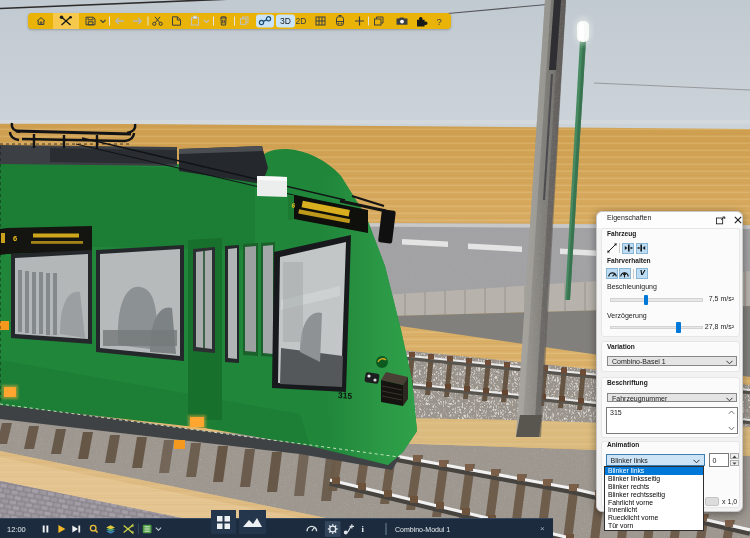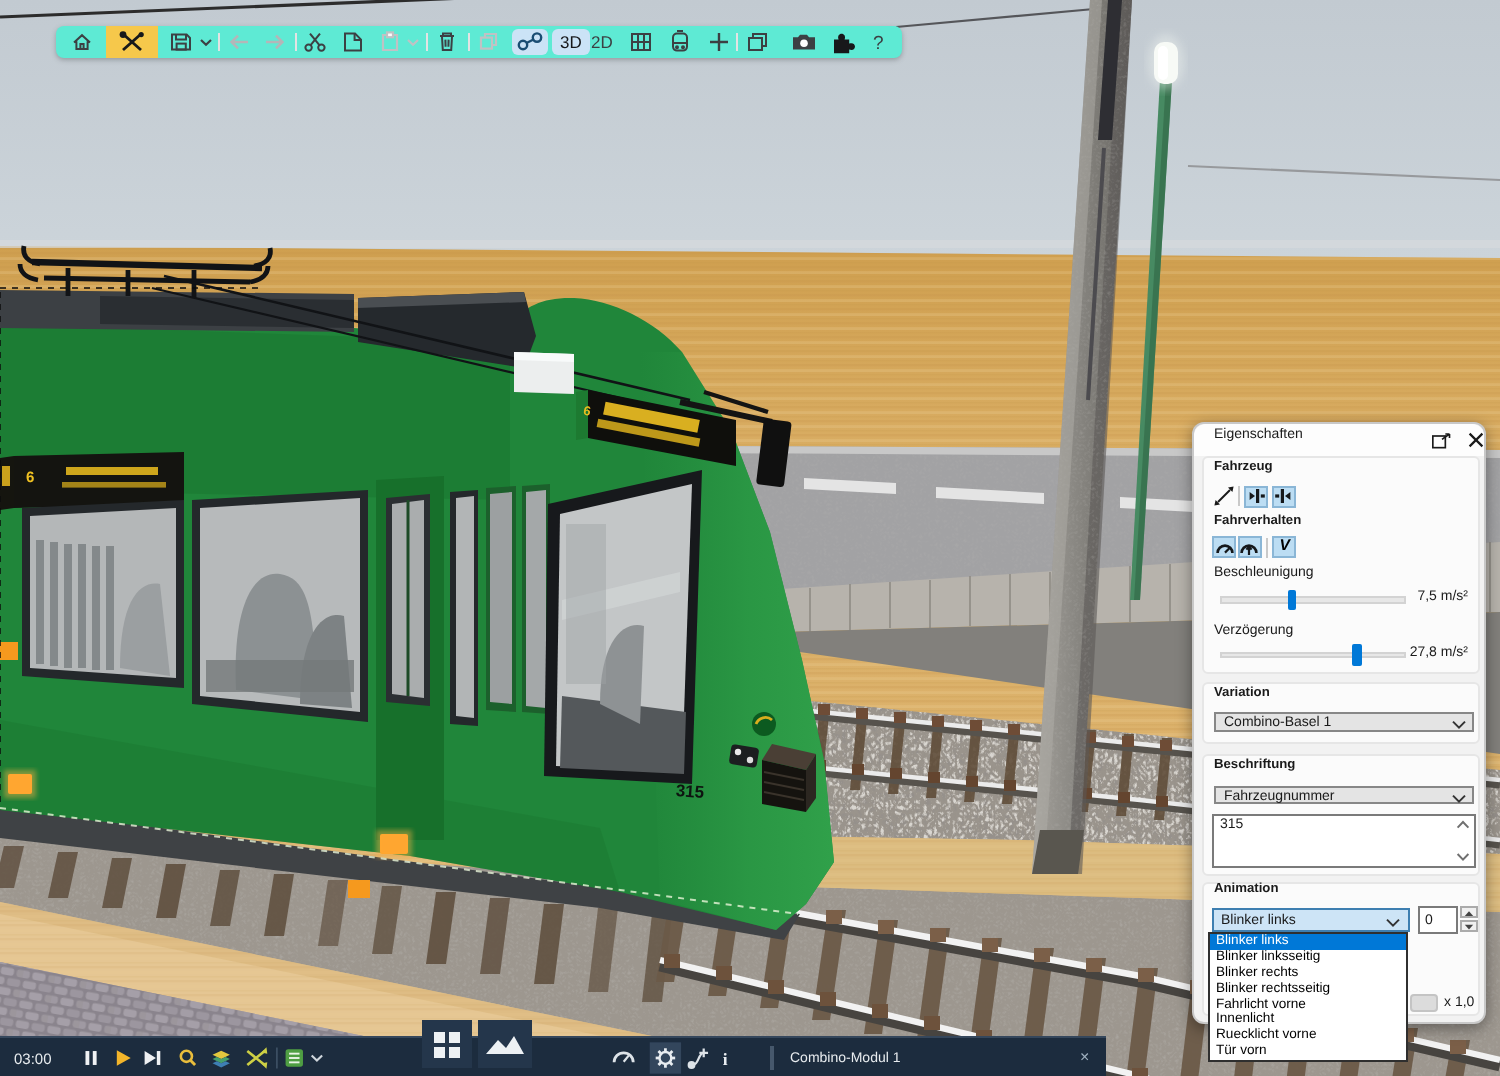--- a/index.html
+++ b/index.html
@@ -420,21 +420,21 @@
       <g stroke="#0b0b0b" stroke-width="1" fill="none" stroke-dasharray="3,3" opacity="0.75">
         <polyline points="0,144 131,144"></polyline>
         <polyline points="0,146 0,404"></polyline>
       </g>
       <g stroke="#e8f5d8" stroke-width="1" fill="none" stroke-dasharray="3,3" opacity="0.8">
         <polyline points="0,404 310,445 399,457"></polyline>
       </g>
     </g>
   </svg>
 
-  <div id="toolbar" class="abs" style="left:28px;top:13px;width:423px;height:16px;background:#5eead4;border-radius:4px;box-shadow:0 1px 2.5px rgba(60,64,67,.35);overflow:hidden;">
+  <div id="toolbar" class="abs" style="left:28px;top:13px;width:423px;height:16px;background:#eab308;border-radius:4px;box-shadow:0 1px 2.5px rgba(60,64,67,.35);overflow:hidden;">
     <svg width="423" height="16" viewBox="0 0 423 16">
 
       <rect x="25" y="0" width="26" height="16" fill="#f6c84b"></rect>
 
       <g stroke="#3c4043" fill="none" stroke-width="1">
         <path d="M9,8.2 L13,4.6 L17,8.2 M10.2,7.6 L10.2,11.5 L15.8,11.5 L15.8,7.6 M12.2,11.5 L12.2,9 L13.8,9 L13.8,11.5"></path>
       </g>
 
       <g stroke="#17181a" stroke-width="1.4" fill="none">
         <line x1="33.5" y1="4" x2="42.5" y2="12"></line>
@@ -658,21 +658,21 @@
     <div style="height:7.9px;padding-left:3.5px;line-height:8px;">Blinker linksseitig</div>
     <div style="height:7.9px;padding-left:3.5px;line-height:8px;">Blinker rechts</div>
     <div style="height:7.9px;padding-left:3.5px;line-height:8px;">Blinker rechtsseitig</div>
     <div style="height:7.9px;padding-left:3.5px;line-height:8px;">Fahrlicht vorne</div>
     <div style="height:7.9px;padding-left:3.5px;line-height:8px;">Innenlicht</div>
     <div style="height:7.9px;padding-left:3.5px;line-height:8px;">Ruecklicht vorne</div>
     <div style="height:7.9px;padding-left:3.5px;line-height:8px;">Tür vorn</div>
   </div>
 
   <div id="bottombar" class="abs" style="left:0;top:518px;width:553px;height:20px;background:#1c2c3e;border-top:1px solid #35475c;box-sizing:border-box;color:#e8ecef;font-size:7.5px;z-index:20;">
-    <div class="abs" style="left:7px;top:6px;">03:00</div>
+    <div class="abs" style="left:7px;top:6px;">12:00</div>
     <svg class="abs" style="left:33px;top:0" width="150" height="20" viewBox="0 0 150 20">
       <g transform="translate(8,1.3) scale(0.87)">
 
       <rect x="2" y="6" width="2.2" height="8" fill="#f0f2f4"></rect>
           <rect x="6.2" y="6" width="2.2" height="8" fill="#f0f2f4"></rect>
 
       <path d="M20,5.5 L28,10 L20,14.5 Z" fill="#f3b52a"></path>
 
       <path d="M36,6 L42.5,10 L36,14 Z" fill="#eef0f2"></path>
           <rect x="43" y="6" width="2" height="8" fill="#eef0f2"></rect>

